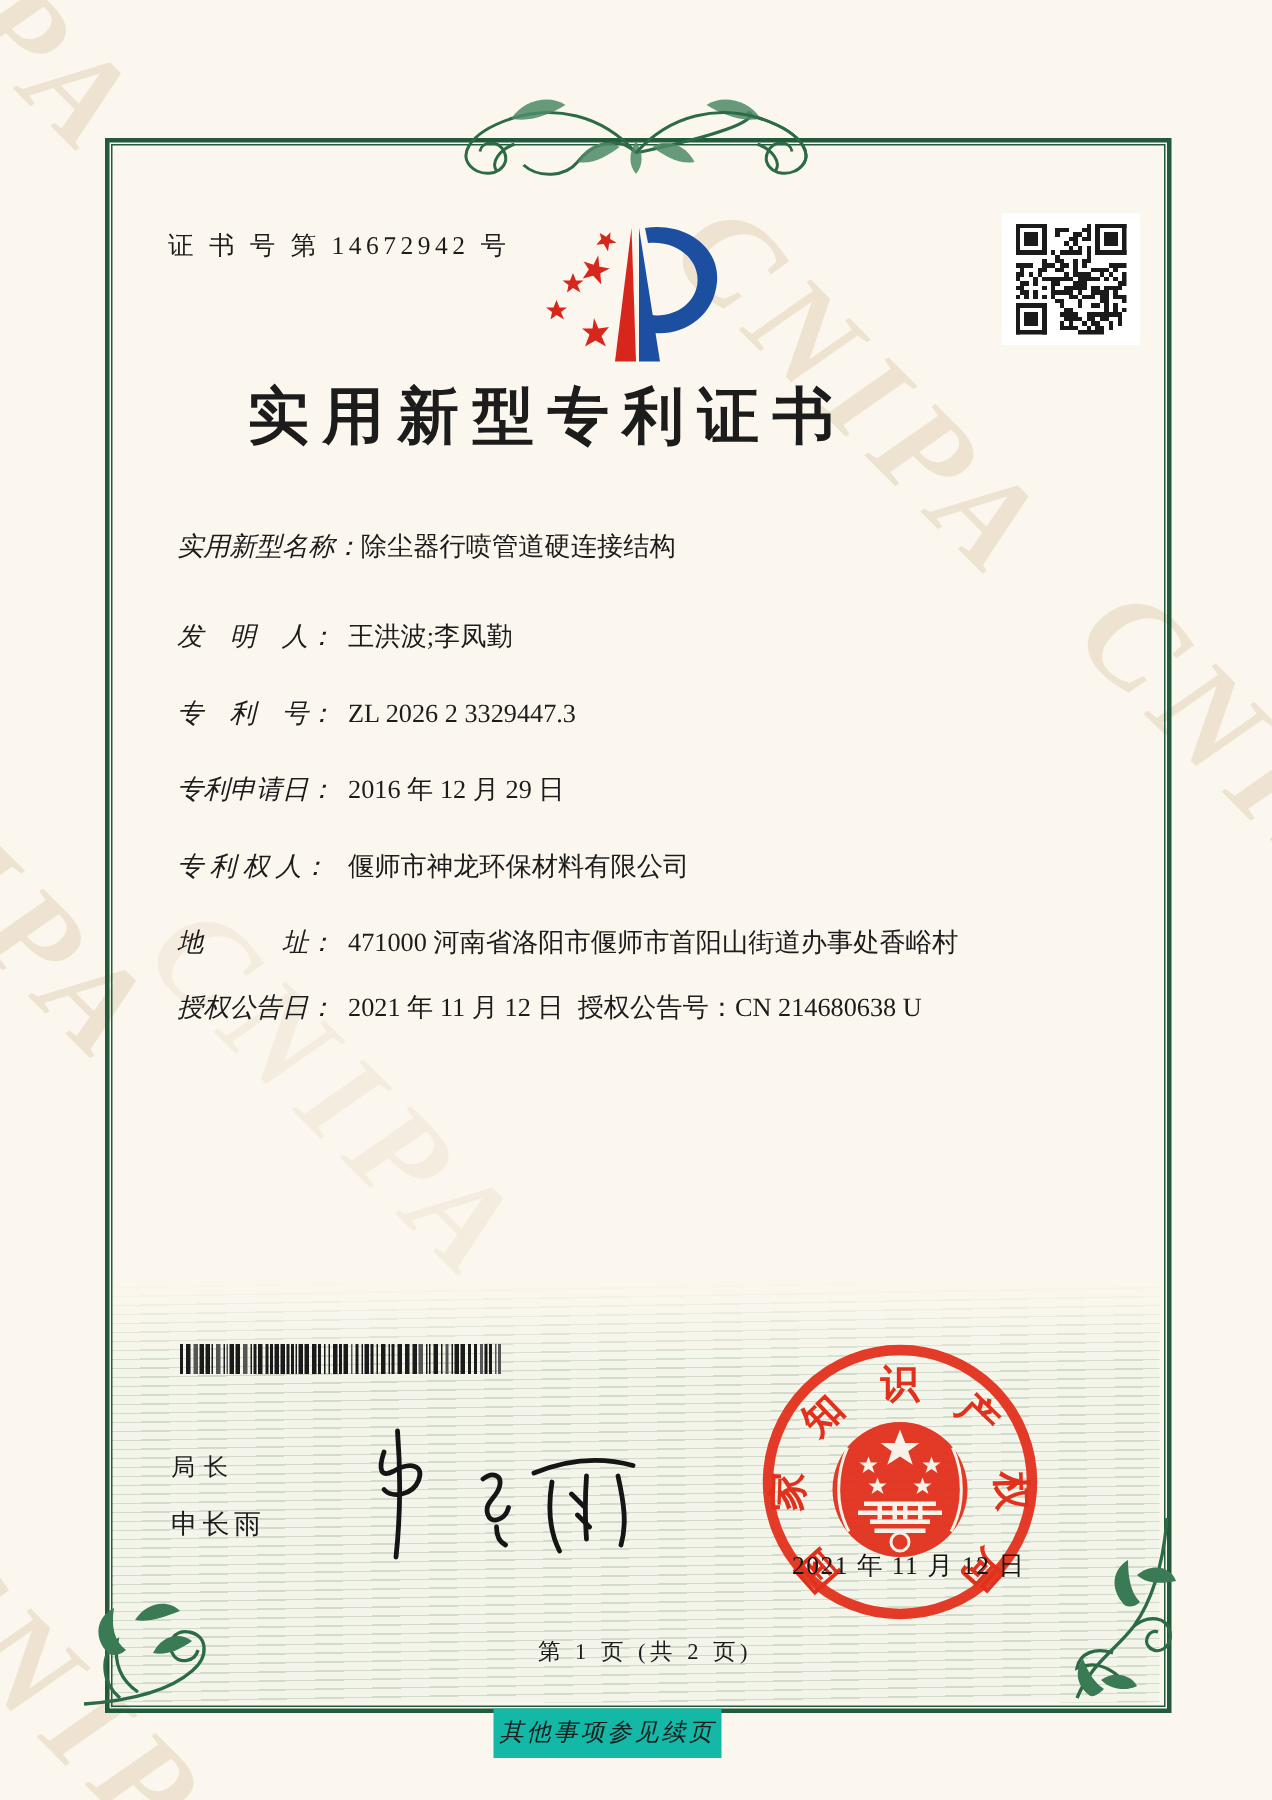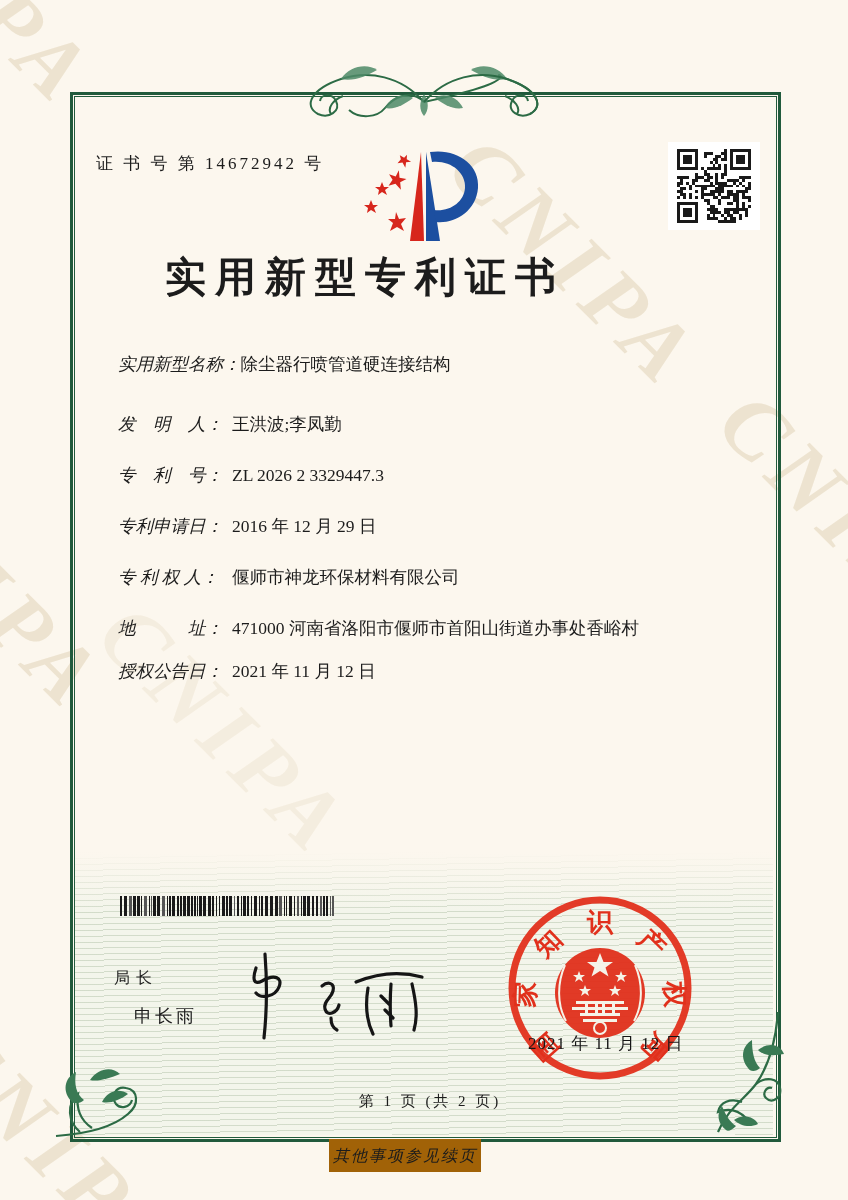--- a/index.html
+++ b/index.html
@@ -21,52 +21,52 @@
   .waveband .fade{position:absolute;left:0;top:0;width:100%;height:60px;
     background:linear-gradient(180deg,#fcf7ee 0%,rgba(252,247,238,0) 100%);}
 
   
   .frame{left:70px;top:92px;width:705px;height:1044px;border:3px solid #215a3c;z-index:2;}
   .frame .inner{position:absolute;inset:1px;border:1px solid #215a3c;}
 
   .ornament{z-index:3;}
 
   
-  .certno{left:96px;top:152px;font-size:17px;letter-spacing:3px;z-index:4;}
+  .certno{left:112px;top:152px;font-size:17px;letter-spacing:3px;z-index:4;}
   .logo{left:358px;top:140px;z-index:4;}
   .qrbox{left:668px;top:142px;width:92px;height:88px;background:#ffffff;z-index:4;
          display:flex;align-items:center;justify-content:center;}
   .title{left:70px;top:250px;width:590px;text-align:center;z-index:4;
          font-size:41px;font-weight:bold;letter-spacing:9px;}
 
   
   .frow{position:absolute;left:118px;white-space:nowrap;font-size:17.5px;z-index:4;}
   .flabel{display:inline-block;min-width:114px;font-style:italic;}
   .grantpair{position:absolute;left:267px;top:0;white-space:nowrap;}
 
   
   .bodytext{left:104px;top:698px;width:650px;z-index:4;
             font-size:17.5px;line-height:26px;font-style:italic;color:#222;}
   .bodytext p{margin:0;text-indent:2em;text-align:justify;}
 
   .barcode{left:120px;top:896px;z-index:4;}
 
   .signer-title{left:114px;top:968px;font-size:16px;letter-spacing:6px;z-index:4;}
-  .signer-name{left:114px;top:1004px;font-size:18px;letter-spacing:3px;z-index:4;margin-left:20px;}
+  .signer-name{left:114px;top:1004px;font-size:18px;letter-spacing:3px;z-index:4;}
   .signature{left:228px;top:946px;z-index:4;}
 
   .seal{left:505px;top:893px;z-index:5;}
   .seal-char{font-size:26px;font-weight:bold;fill:#e1301c;
              font-family:"Liberation Serif","DejaVu Serif",serif;}
   .sealdate{left:528px;top:1032px;width:180px;font-size:17px;letter-spacing:1px;
             color:#151515;z-index:6;}
 
   .pageline{left:70px;top:1092px;width:720px;text-align:center;font-size:15px;
             letter-spacing:3px;z-index:4;}
-  .contnote{left:329px;top:1139px;width:152px;height:33px;background:#a16207;z-index:4;
+  .contnote{left:329px;top:1139px;width:152px;height:33px;background:#14b8a6;z-index:4;
             text-align:center;line-height:33px;font-size:16px;font-style:italic;letter-spacing:2px;}
 </style>
 </head>
 <body>
 
 <div class="wm" style="left:-30px;top:-20px;">CNIPA</div>
 <div class="wm" style="left:575px;top:262px;">CNIPA</div>
 <div class="wm" style="left:-20px;top:585px;">CNIPA</div>
 <div class="wm faint" style="left:225px;top:730px;">CNIPA</div>
 <div class="wm" style="left:845px;top:518px;">CNIPA</div>
@@ -382,20 +382,23 @@
   <span class="flabel">专利申请日：</span><span>2016 年 12 月 29 日</span>
 </div>
 <div class="frow" style="top:565px">
   <span class="flabel">专 利 权 人：</span><span>偃师市神龙环保材料有限公司</span>
 </div>
 <div class="frow" style="top:616px">
   <span class="flabel">地　　　址：</span><span>471000 河南省洛阳市偃师市首阳山街道办事处香峪村</span>
 </div>
 <div class="frow" style="top:659px">
   <span class="flabel">授权公告日：</span><span>2021 年 11 月 12 日</span>
+  <span class="grantpair">
+    <span>授权公告号：</span><span>CN 214680638 U</span>
+  </span>
 </div>
 
 <div class="abs bodytext">
 </div>
 
 <svg class="abs barcode" id="barcode" width="218" height="20" viewBox="0 0 218 20">
     <rect x="0" y="0" width="2" height="20" fill="#1a1a1a"></rect>
     <rect x="4" y="0" width="3" height="20" fill="#1a1a1a"></rect>
     <rect x="9" y="0" width="3" height="20" fill="#555"></rect>
     <rect x="13" y="0" width="3" height="20" fill="#1a1a1a"></rect>

